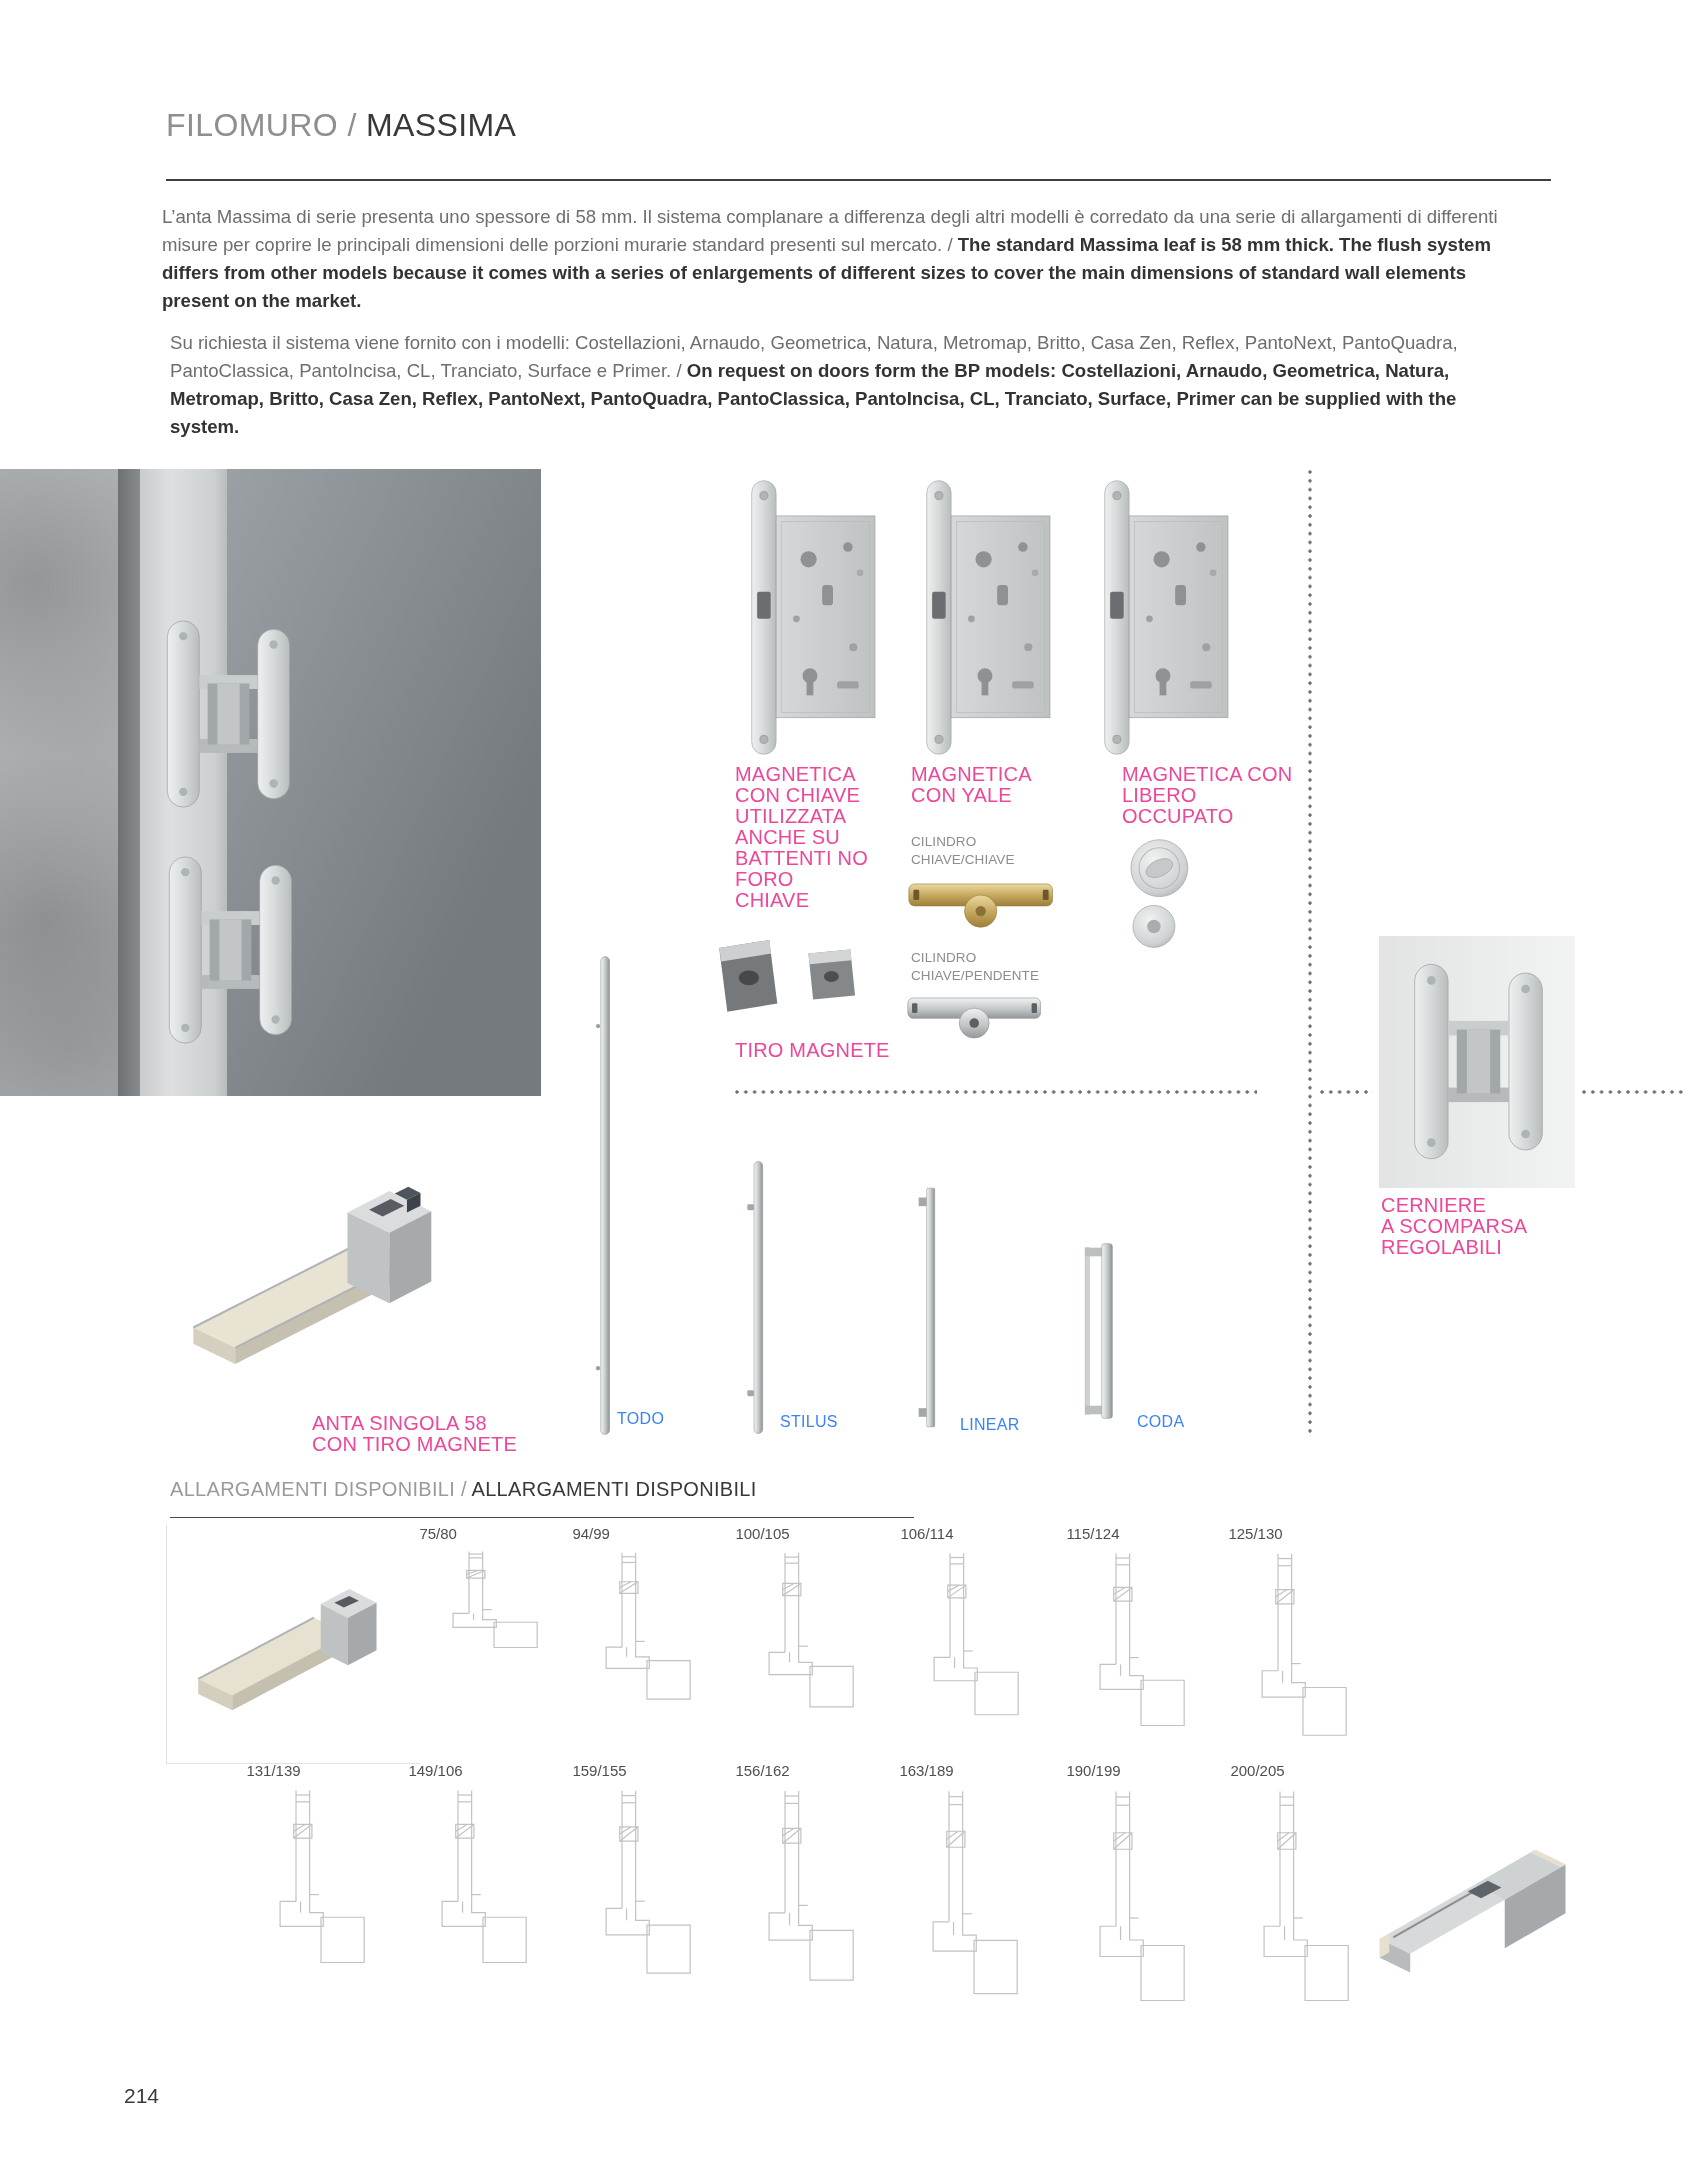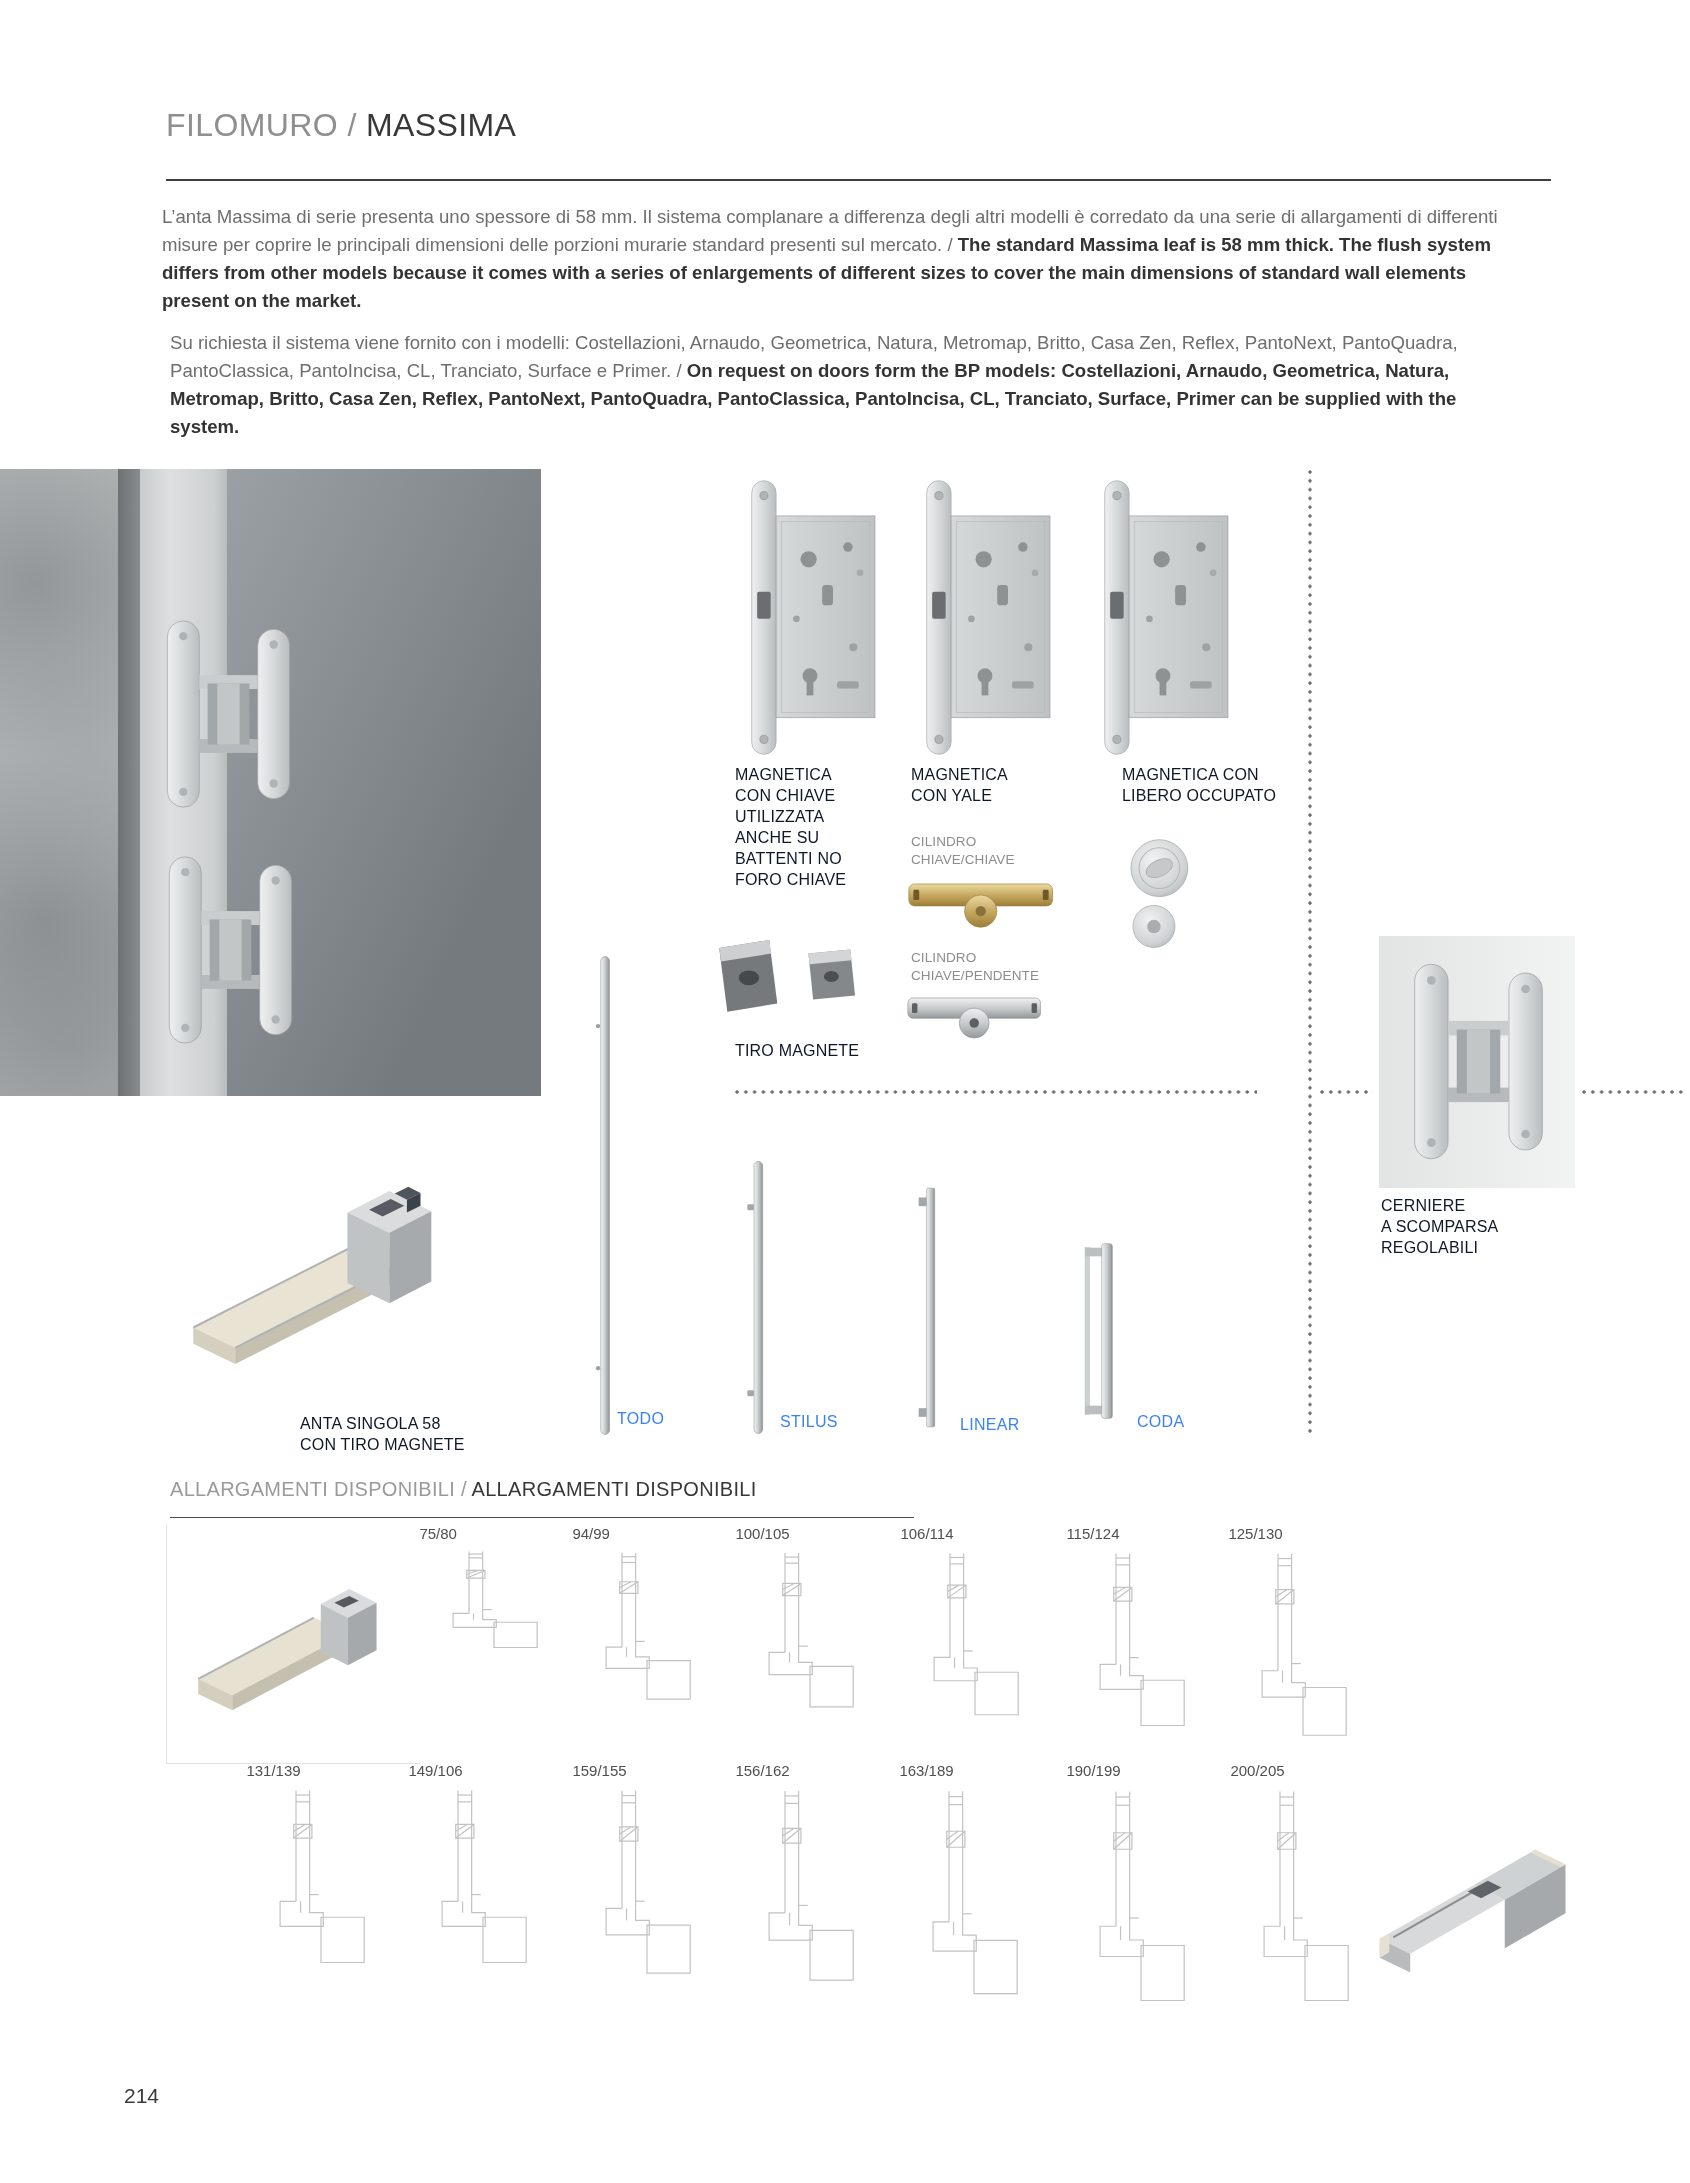--- a/index.html
+++ b/index.html
@@ -14,21 +14,21 @@
   .rule{left:166px;top:179px;width:1385px;height:2px;background:#3f3f3f}
 
   
   .intro{font-size:18.6px;line-height:28px;width:1349px;margin:0}
   .intro .it{color:#6e6e6e}
   .intro .en{color:#333;font-weight:bold}
   .p1{left:162px;top:203px}
   .p2{left:170px;top:329px}
 
   
-  .lbl{font-size:16px;line-height:21px;color:#0f172a;letter-spacing:0.2px}
+  .lbl{font-size:20px;line-height:21px;color:#ec4899;letter-spacing:0.2px}
   .lbl span{display:block}
   .lbl-sm{font-size:13.5px;line-height:17.6px;color:#8d8d8d;letter-spacing:0.1px}
   .lbl-sm span{display:block}
   .handle-lbl{font-size:16px;color:#3b82f6;letter-spacing:0.3px}
   .pagenum{left:124px;top:2084px;font-size:21px;color:#3a3a3a}
 
   
   .dots-h{height:4px;background-image:radial-gradient(circle at 2px 2px,#6e6e6e 1.4px,transparent 1.9px);
           background-size:8.8px 4px;background-repeat:repeat-x}
   .dots-v{width:4px;background-image:radial-gradient(circle at 2px 2px,#6e6e6e 1.4px,transparent 1.9px);
@@ -274,21 +274,21 @@
     <polygon points="102,328 362,196 362,220 102,352" fill="#c6c0b0"></polygon>
     <line x1="40" y1="298" x2="300" y2="166" stroke="#b0b3b4" stroke-width="3"></line>
     <line x1="102" y1="328" x2="362" y2="196" stroke="#b0b3b4" stroke-width="3"></line>
     <polygon points="268,128 330,96 392,126 330,158" fill="#dadcdd"></polygon>
     <polygon points="268,128 330,158 330,262 268,232" fill="#c0c3c4"></polygon>
     <polygon points="330,158 392,126 392,230 330,262" fill="#a7aaac"></polygon>
     <polygon points="300,124 332,108 352,118 320,134" fill="#585c62"></polygon>
     <polygon points="338,100 358,90 376,99 356,109" fill="#4e545c"></polygon>
     <polygon points="356,109 376,99 376,118 356,128" fill="#3c424a"></polygon>
   </svg>
-  <div class="abs lbl" style="left:300px;top:1413px">
+  <div class="abs lbl" style="left:312px;top:1413px">
     <span>ANTA SINGOLA 58</span>
     <span>CON TIRO MAGNETE</span>
   </div>
 
   <div class="abs heading"><span class="g">ALLARGAMENTI DISPONIBILI / </span><span class="d">ALLARGAMENTI DISPONIBILI</span></div>
   <div class="abs heading-rule"></div>
 
   <div class="abs iso-box">
     <svg class="abs" style="left:9.5px;top:10.8px" width="233" height="211" viewBox="0 0 340 310">
       <polygon points="30,210 200,120 250,144 80,234" fill="#e7e1d1"></polygon>

